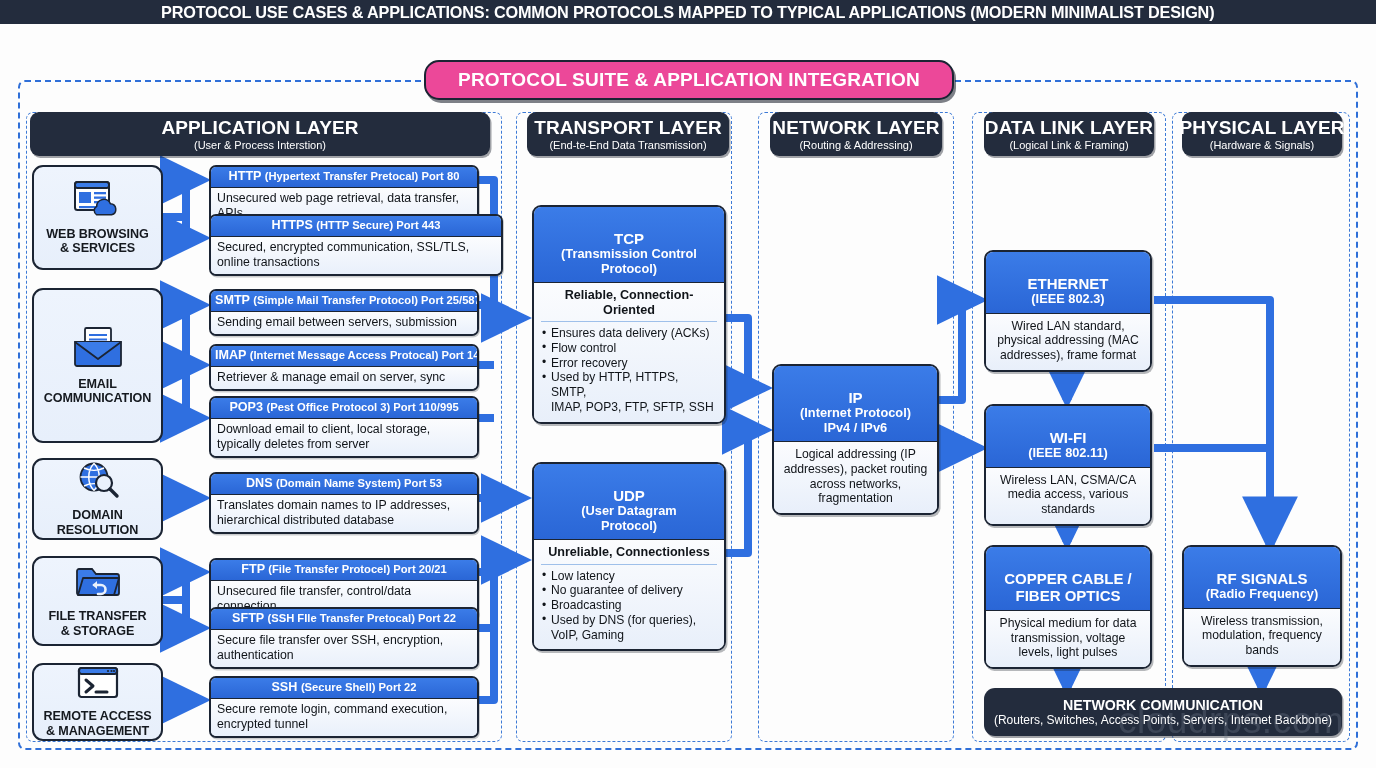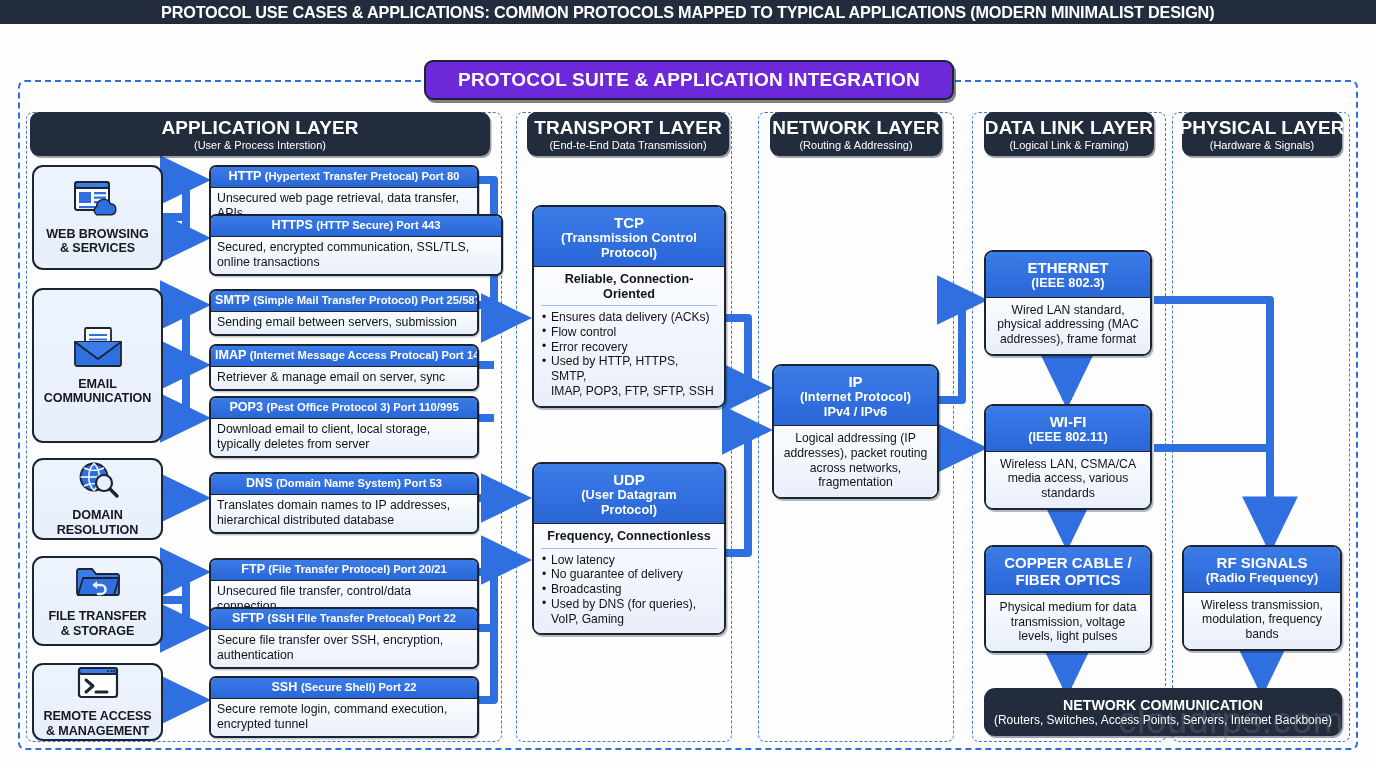--- a/index.html
+++ b/index.html
@@ -24,21 +24,21 @@
 
   
   .outer-dash {
     position: absolute; left: 18px; top: 80px; width: 1340px; height: 670px;
     border: 2px dashed #2f6fd8; border-radius: 7px; background: transparent;
   }
 
   
   .banner {
     position: absolute; left: 424px; top: 60px; width: 530px; height: 40px;
-    background: #6d28d9; border: 2.5px solid #1b2433; border-radius: 9px;
+    background: #ec4899; border: 2.5px solid #1b2433; border-radius: 15px;
     color: #fff; display: flex; align-items: center; justify-content: center;
     box-shadow: 2px 3px 0 rgba(20,26,38,.55);
     z-index: 30;
   }
   .banner span { font-size: 19px; font-weight: bold; letter-spacing: .2px; }
 
   
   .colbox {
     position: absolute; border: 1.6px dashed #3d7ad6; border-radius: 7px;
     background: rgba(255,255,255,0.0);
@@ -91,21 +91,21 @@
 
   
   .bigbox {
     position: absolute; border: 2.3px solid #1b2433; border-radius: 9px;
     overflow: hidden; z-index: 12;
     box-shadow: 1.5px 2px 0 rgba(20,26,38,.3);
   }
   .bigbox .bh {
     background: linear-gradient(180deg,#3b7ce8 0%,#2a66d6 100%);
     color: #fff; text-align: center; font-weight: bold;
-    padding: 7px 5px 6px; line-height: 1.14;
+    padding: 23px 5px 6px; line-height: 1.14;
     border-bottom: 1.5px solid #1b2433;
   }
   .bigbox .bh .bt { font-size: 15px; display: block; }
   .bigbox .bh .bs { font-size: 12.8px; display: block; font-weight: bold; }
   .bigbox .bb {
     background: linear-gradient(180deg,#fbfcfe 0%,#e8effa 100%);
     padding: 5px 7px 7px; color: #101419;
   }
   .bigbox .sub {
     font-size: 12.6px; font-weight: bold; text-align: center;
@@ -423,21 +423,21 @@
     </div>
   </div>
 
   <div class="bigbox" style="left:532px; top:462px; width:194px;">
     <div class="bh">
       <span class="bt">UDP</span>
       <span class="bs">(User Datagram</span>
       <span class="bs">Protocol)</span>
     </div>
     <div class="bb">
-      <div class="sub">Frequency, Connectionless</div>
+      <div class="sub">Unreliable, Connectionless</div>
       <ul>
         <li>Low latency</li>
         <li>No guarantee of delivery</li>
         <li>Broadcasting</li>
         <li>Used by DNS (for queries),</li>
         <li class="cont">VoIP, Gaming</li>
       </ul>
     </div>
   </div>
 

